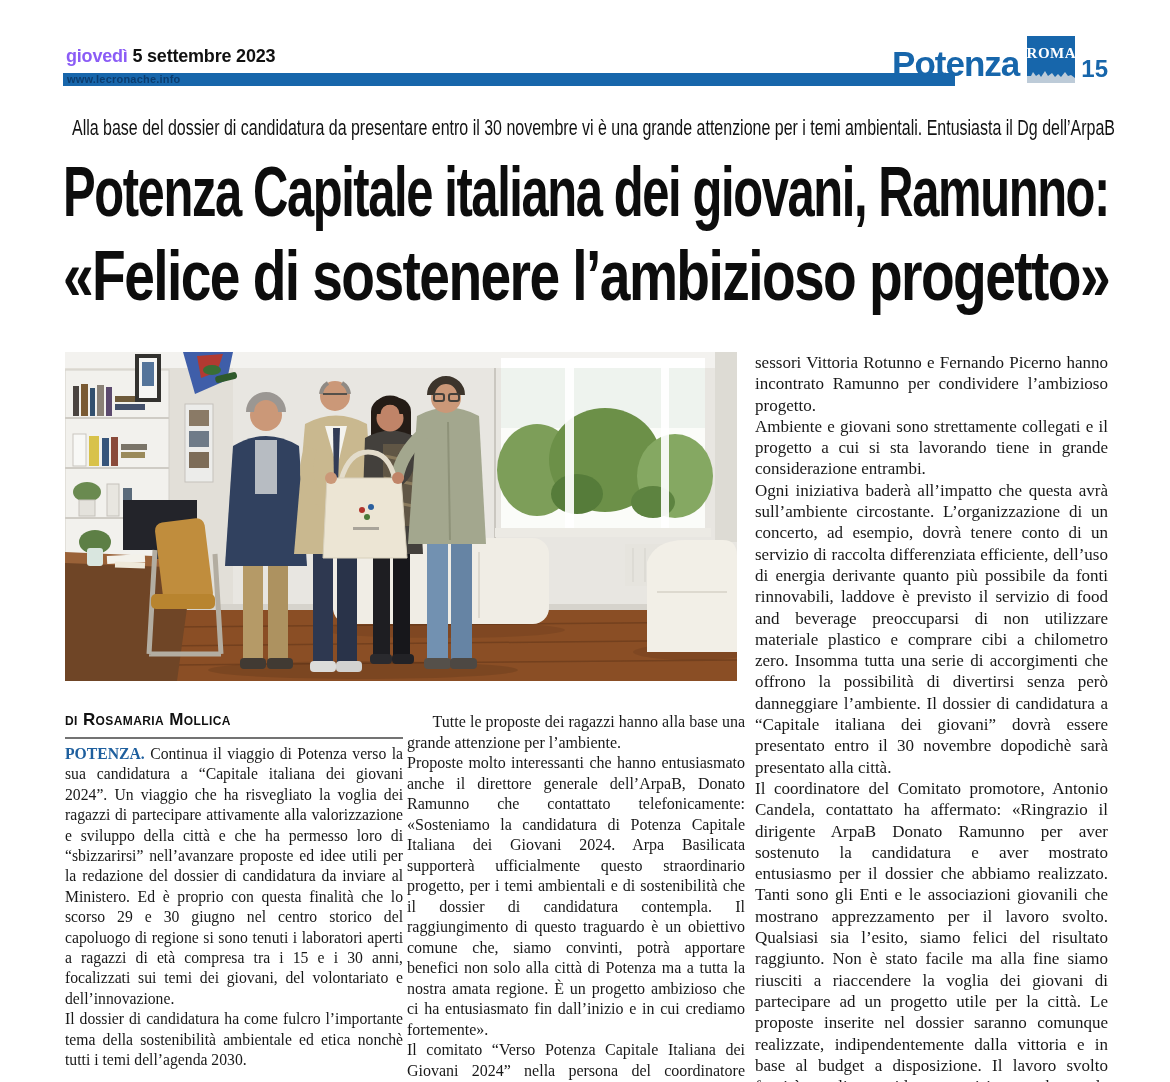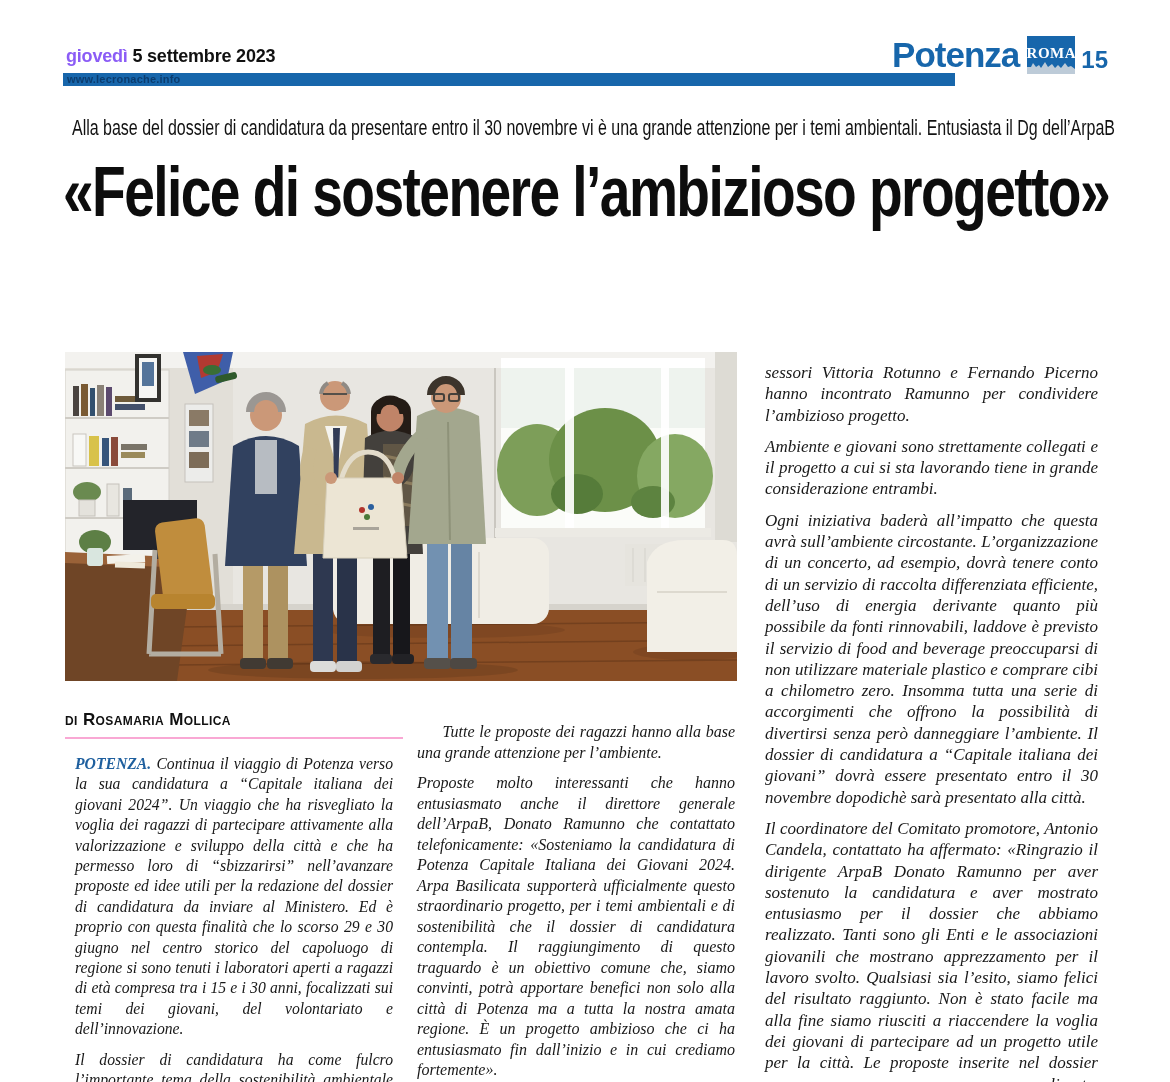--- a/index.html
+++ b/index.html
@@ -6,21 +6,21 @@
   .page{position:relative;width:1170px;height:1082px;background:#fff;overflow:hidden;
         font-family:"Liberation Sans",sans-serif;color:#141414;}
 
   
   .date-line{position:absolute;left:66px;top:46px;font-weight:bold;font-size:18px;letter-spacing:-0.2px;color:#111;}
   .date-line .blue{color:#8b5cf6;}
   .blue-bar{position:absolute;left:63px;top:73px;width:892px;height:13px;background:#1766ab;}
   .site-url{position:absolute;left:4px;top:0;font-size:11px;line-height:13px;font-weight:bold;color:#0b3c6e;letter-spacing:0.2px;}
   .masthead{position:absolute;right:62px;top:24px;display:flex;align-items:flex-end;z-index:2;}
   .section-title{font-weight:bold;font-size:35px;letter-spacing:-1px;color:#1766ab;line-height:38px;}
-  .roma-box{width:48px;height:38px;background:#1766ab;margin:12px 6px 0 8px;position:relative;
+  .roma-box{width:48px;height:47px;background:#1766ab;margin:12px 6px 0 8px;position:relative;
             display:flex;align-items:flex-start;justify-content:center;}
   .roma-box .roma-text{color:#fff;font-family:"Liberation Serif",serif;font-weight:bold;font-size:15px;letter-spacing:0.5px;margin-top:9px;}
   .roma-box svg{position:absolute;left:0;bottom:0;width:100%;height:16px;}
   .page-number{font-weight:bold;font-size:24px;color:#1766ab;margin-top:13px;}
 
   
   .kicker{position:absolute;left:65px;top:114px;width:1043px;font-size:22px;line-height:27px;color:#121212;margin-left:7px;}
   .headline{position:absolute;left:63px;top:150px;width:1046px;color:#0d0d0d;}
   .headline .line{height:84px;}
   .fitline{display:inline-block;white-space:nowrap;transform-origin:left center;}
@@ -30,26 +30,26 @@
   .photo{position:absolute;left:65px;top:352px;width:672px;height:329px;overflow:hidden;background:#e8e6e1;}
   .photo svg{display:block;width:100%;height:100%;}
 
   
   .caption{position:absolute;left:65px;top:686px;width:680px;display:flex;align-items:flex-start;}
   .capdot{width:10px;height:10px;border-radius:50%;background:#1766ab;flex:0 0 auto;margin-top:0;}
   .capdash{width:22px;height:2px;background:#444;flex:0 0 auto;margin:8px 7px 0 2px;}
   .caption .captext{font-weight:bold;font-size:13.5px;line-height:17px;color:#1a1a1a;padding-top:2px;}
 
   
-  .byline{position:absolute;left:65px;top:710px;width:338px;border-bottom:2px solid #f9a8d4;padding-bottom:7px;}
+  .byline{position:absolute;left:65px;top:710px;width:338px;border-bottom:2px solid #737373;padding-bottom:7px;}
   .byline span{font-variant:small-caps;font-weight:bold;font-size:17px;letter-spacing:0.4px;color:#111;}
 
   
   .col{position:absolute;text-align:justify;font-family:"Liberation Serif",serif;color:#181818;}
-  .col p{margin:10px;font-style:italic;}
+  .col p{margin:0;}
   .col1{left:65px;top:744px;width:338px;font-size:15.7px;line-height:20.4px;}
   .col2{left:407px;top:712px;width:338px;font-size:16px;line-height:20.5px;}
   .col3{left:755px;top:352px;width:353px;font-size:17px;line-height:21.3px;}
   .lead{color:#1e5f9e;font-weight:bold;}
   .indent{text-indent:1.6em;}
 </style>
 </head>
 <body>
 
 <div class="page">
@@ -72,20 +72,21 @@
 
   <div class="blue-bar">
     <span class="site-url">www.lecronache.info</span>
   </div>
 
   <div class="kicker">
     <span class="fitline" style="transform: scaleX(0.726457);">Alla base del dossier di candidatura da presentare entro il 30 novembre vi è una grande attenzione per i temi ambientali. Entusiasta il Dg dell’ArpaB</span>
   </div>
 
   <h1 class="headline" style="margin:0;font-weight:normal;">
+    <div class="line"><span class="fitline" style="transform: scaleX(0.698811);">Potenza Capitale italiana dei giovani, Ramunno:</span></div>
     <div class="line"><span class="fitline" style="transform: scaleX(0.787632);">«Felice di sostenere l’ambizioso progetto»</span></div>
   </h1>
 
   <figure class="photo" style="margin:0;">
     <svg viewBox="0 0 672 329" preserveAspectRatio="none">
 
       <rect x="0" y="0" width="672" height="280" fill="#e8e6e1"></rect>
       <rect x="0" y="0" width="672" height="16" fill="#f3f2ef"></rect>
       <rect x="0" y="16" width="168" height="264" fill="#e2dfd8"></rect>
 

